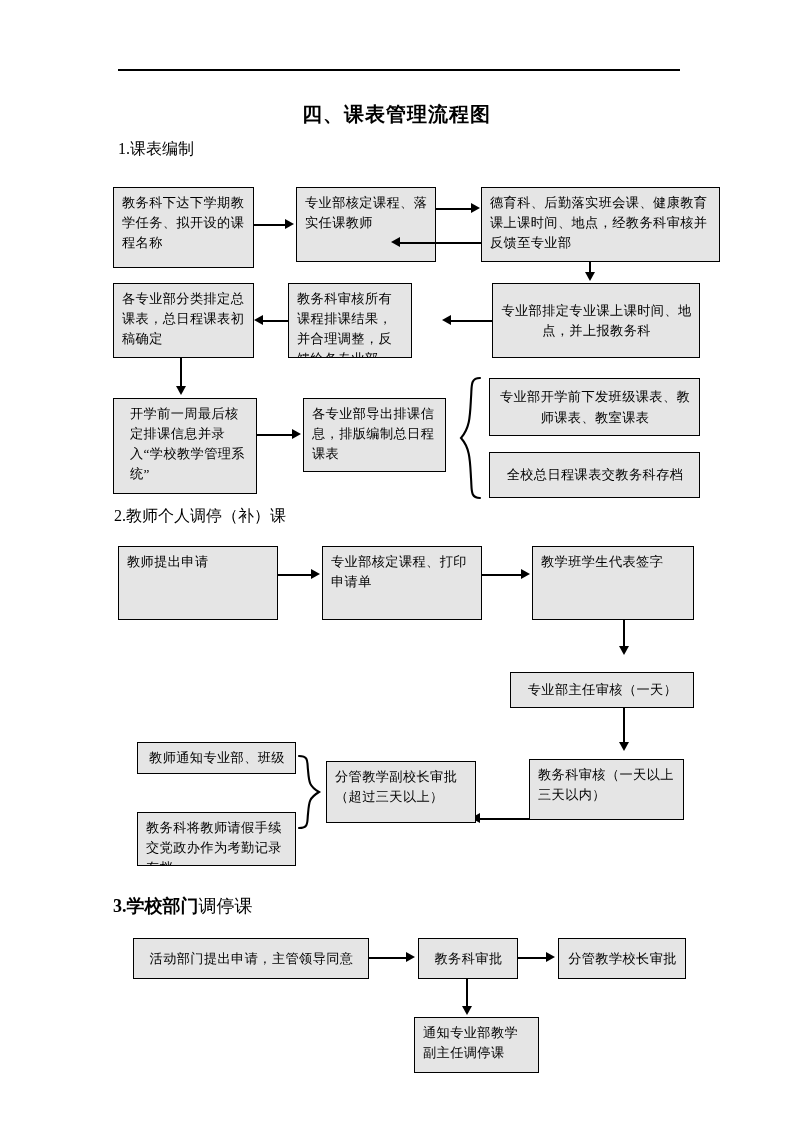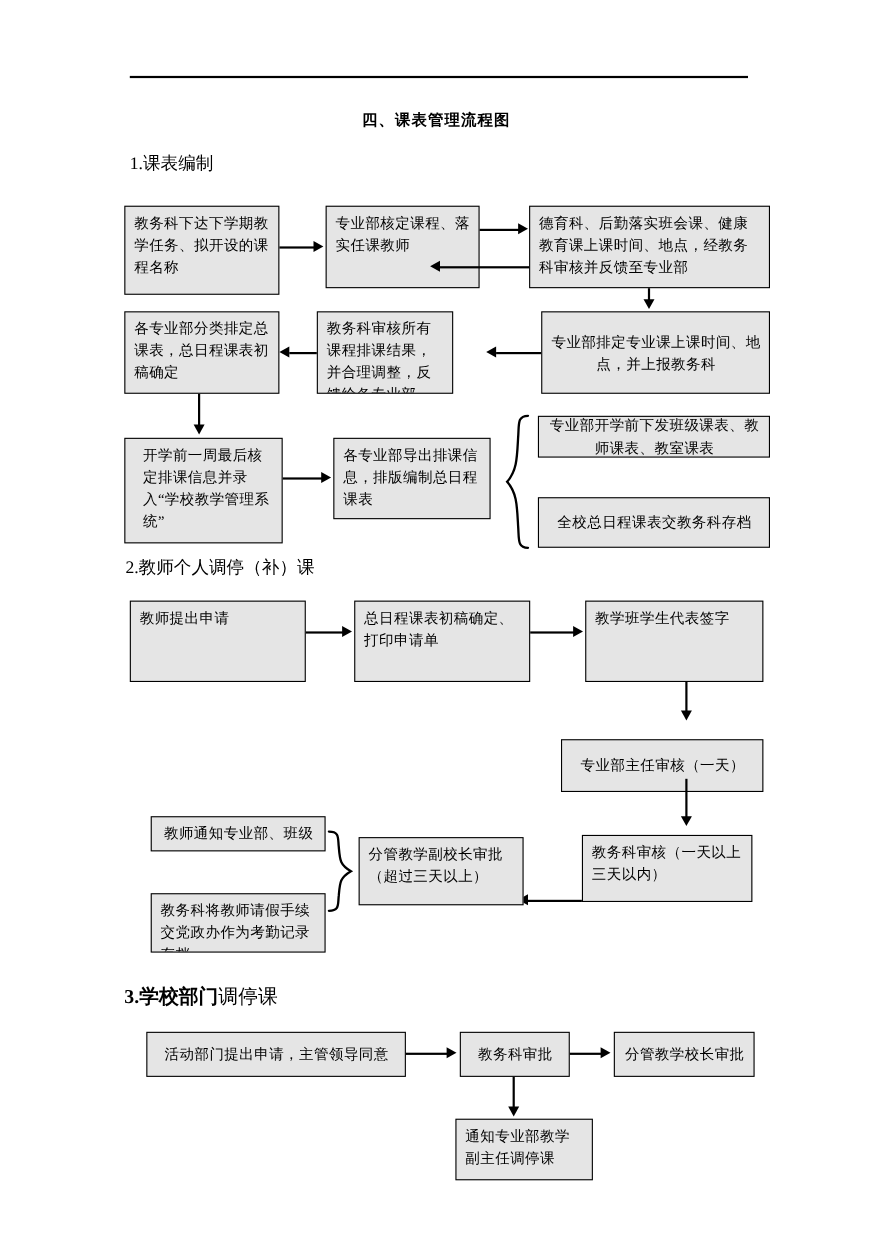--- a/index.html
+++ b/index.html
@@ -17,21 +17,21 @@
   .top-rule{
     position:absolute;left:118px;top:69px;width:562px;height:0;
     border-top:2.2px solid #000;
   }
 
   
   .doc-title{
     position:absolute;left:0;top:101px;width:793px;
     text-align:center;
     font-family:"DejaVu Sans","Liberation Sans",sans-serif;
-    font-weight:bold;font-size:14px;letter-spacing:1px;
+    font-weight:bold;font-size:20px;letter-spacing:1px;
   }
 
   
   .sec-head{
     position:absolute;
     font-size:16px;
     white-space:nowrap;
     font-family:"Liberation Serif","DejaVu Serif",serif;
   }
   .sec-head .bold{font-weight:bold;}
@@ -91,21 +91,21 @@
   </div>
 
   <div class="box" style="left:113px;top:187px;width:141px;height:81px;">教务科下达下学期教学任务、拟开设的课程名称</div>
   <div class="ln h-ln" style="left:254px;top:224px;width:32px;"></div>
   <div class="arrow-r" style="left:285px;top:219px;"></div>
 
   <div class="box" style="left:296px;top:187px;width:140px;height:75px;">专业部核定课程、落实任课教师</div>
   <div class="ln h-ln" style="left:436px;top:208px;width:36px;"></div>
   <div class="arrow-r" style="left:471px;top:203px;"></div>
 
-  <div class="box" style="left:481px;top:187px;width:219px;height:75px;">德育科、后勤落实班会课、健康教育课上课时间、地点，经教务科审核并反馈至专业部</div>
+  <div class="box" style="left:481px;top:187px;width:239px;height:75px;">德育科、后勤落实班会课、健康教育课上课时间、地点，经教务科审核并反馈至专业部</div>
 
   <div class="ln h-ln" style="left:400px;top:242px;width:81px;"></div>
   <div class="arrow-l" style="left:391px;top:237px;"></div>
 
   <div class="ln v-ln" style="left:589px;top:262px;height:12px;"></div>
   <div class="arrow-d" style="left:585px;top:272px;"></div>
 
   <div class="box" style="left:113px;top:283px;width:141px;height:75px;">各专业部分类排定总课表，总日程课表初稿确定</div>
   <div class="box" style="left:288px;top:283px;width:124px;height:75px;">教务科审核所有课程排课结果，并合理调整，反馈给各专业部</div>
   <div class="ln h-ln" style="left:263px;top:320px;width:25px;"></div>
@@ -123,45 +123,45 @@
   <div class="box" style="left:113px;top:398px;width:144px;height:96px;padding-left:16px;">开学前一周最后核定排课信息并录入“学校教学管理系统”</div>
   <div class="ln h-ln" style="left:257px;top:434px;width:36px;"></div>
   <div class="arrow-r" style="left:292px;top:429px;"></div>
 
   <div class="box" style="left:303px;top:398px;width:143px;height:74px;">各专业部导出排课信息，排版编制总日程课表</div>
 
   <svg class="brace" style="left:458px;top:376px;" width="26" height="124" viewBox="0 0 26 124">
     <path d="M22 2 C12 2 14 10 13 22 C12 40 12 52 3 62 C12 72 12 84 13 102 C14 114 12 122 22 122" fill="none" stroke="#000" stroke-width="2.1" stroke-linecap="round"></path>
   </svg>
 
-  <div class="box center" style="left:489px;top:378px;width:211px;height:38px;">
+  <div class="box center" style="left:489px;top:378px;width:211px;height:58px;">
       <span>专业部开学前下发班级课表、教师课表、教室课表</span>
     </div>
   <div class="box center" style="left:489px;top:452px;width:211px;height:46px;">
       <span>全校总日程课表交教务科存档</span>
     </div>
 
   <div class="sec-head" style="left:114px;top:506px;">
     <span>2.</span><span>教师个人调停（补）课</span>
   </div>
 
   <div class="box" style="left:118px;top:546px;width:160px;height:74px;">教师提出申请</div>
   <div class="ln h-ln" style="left:278px;top:574px;width:34px;"></div>
   <div class="arrow-r" style="left:311px;top:569px;"></div>
 
-  <div class="box" style="left:322px;top:546px;width:160px;height:74px;">总日程课表初稿确定、打印申请单</div>
+  <div class="box" style="left:322px;top:546px;width:160px;height:74px;">专业部核定课程、打印申请单</div>
   <div class="ln h-ln" style="left:482px;top:574px;width:40px;"></div>
   <div class="arrow-r" style="left:521px;top:569px;"></div>
 
   <div class="box" style="left:532px;top:546px;width:162px;height:74px;">教学班学生代表签字</div>
 
   <div class="ln v-ln" style="left:623px;top:620px;height:28px;"></div>
   <div class="arrow-d" style="left:619px;top:646px;"></div>
 
-  <div class="box center" style="left:510px;top:672px;width:184px;height:48px;">
+  <div class="box center" style="left:510px;top:672px;width:184px;height:36px;">
       <span>专业部主任审核（一天）</span>
     </div>
 
   <div class="ln v-ln" style="left:623px;top:708px;height:36px;"></div>
   <div class="arrow-d" style="left:619px;top:742px;"></div>
 
   <div class="box" style="left:529px;top:759px;width:155px;height:61px;">教务科审核（一天以上三天以内）</div>
 
   <div class="ln h-ln" style="left:480px;top:818px;width:49px;"></div>
   <div class="arrow-l" style="left:471px;top:813px;"></div>

